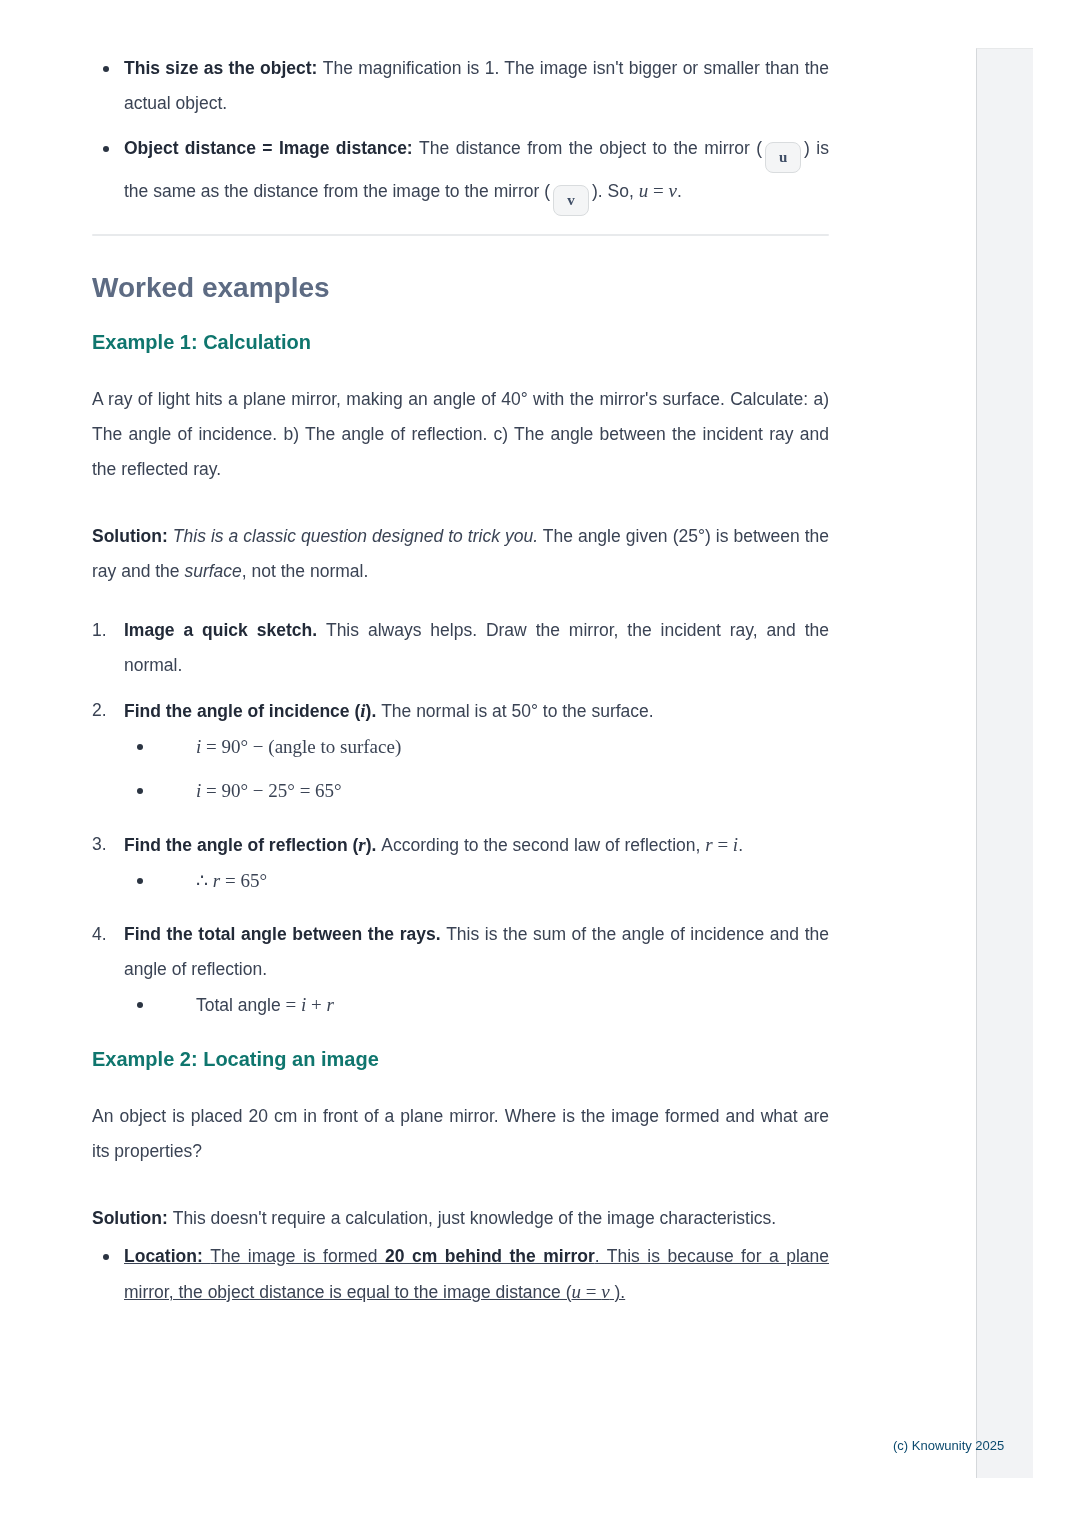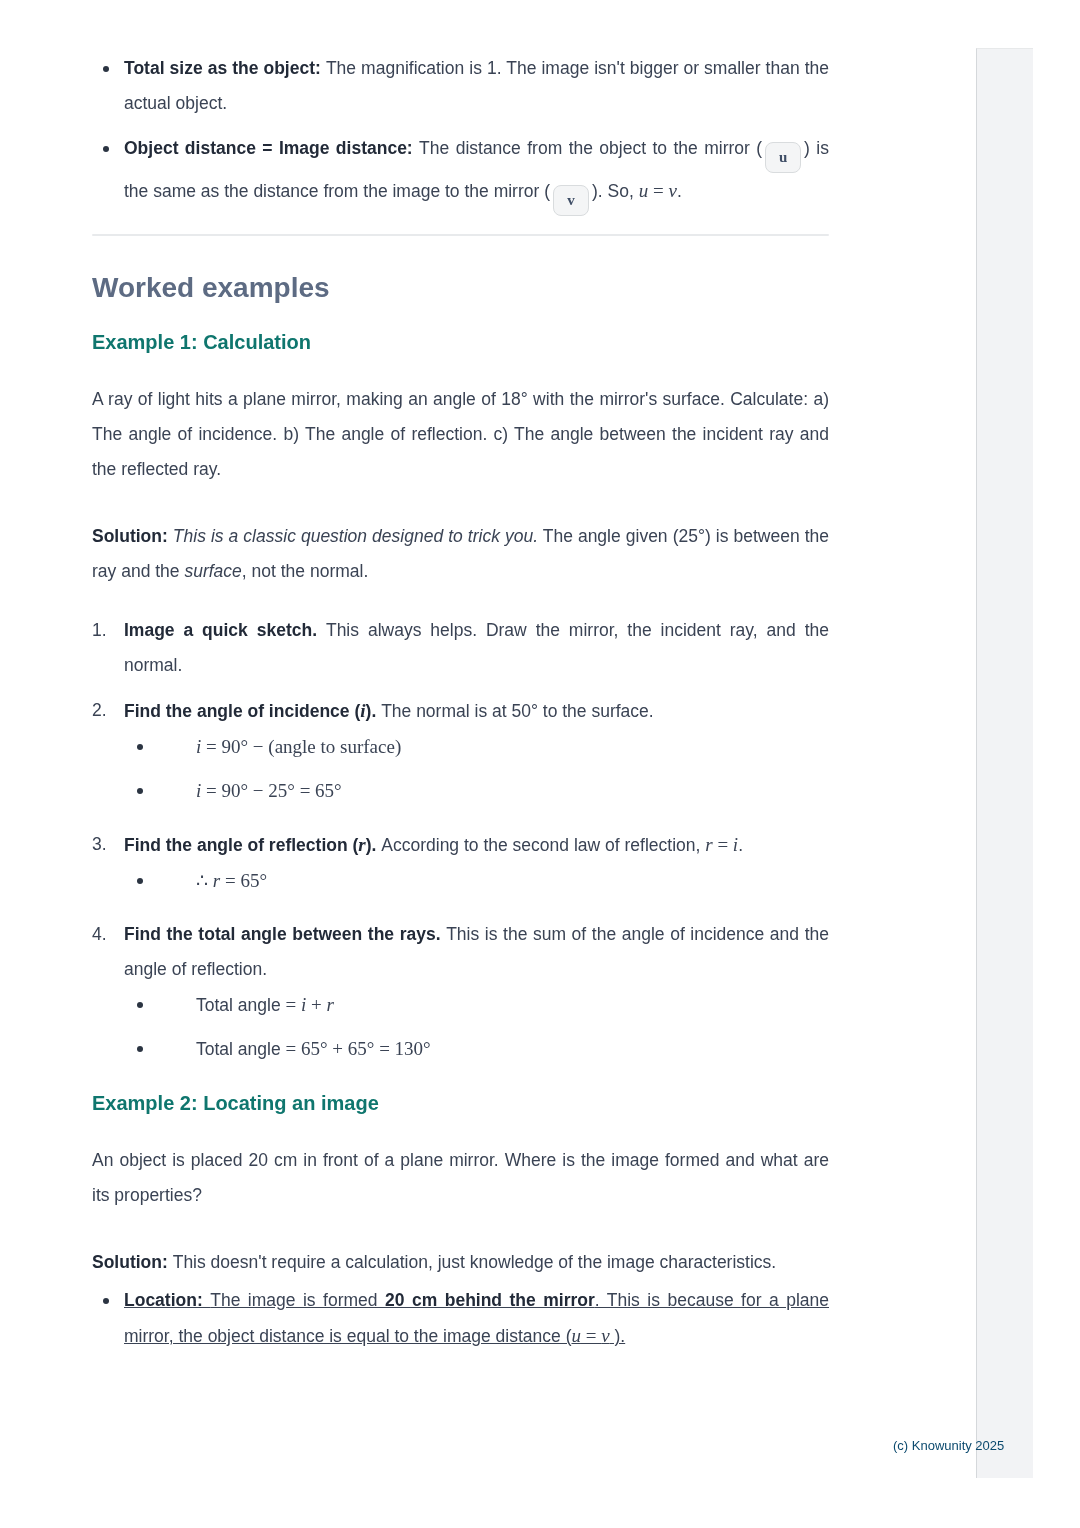--- a/index.html
+++ b/index.html
@@ -72,38 +72,38 @@
 </style>
 </head>
 <body>
 
 <div class="content">
 
   <ul class="vlist top-list">
     <li class="li just">
       <span class="marker dot"></span>
       <div class="stext">
-        <b>Total size as the object: </b><span>The magnification is 1. The image isn't bigger or smaller than the actual object.</span>
+        <b>This size as the object: </b><span>The magnification is 1. The image isn't bigger or smaller than the actual object.</span>
       </div>
     </li>
     <li class="li just">
       <span class="marker dot"></span>
       <div class="stext">
         <b>Object distance = Image distance: </b><span>The distance from the object to the mirror (</span><span class="chip">u</span><span>) is the same as the distance from the image to the mirror (</span><span class="chip">v</span><span>).</span><span> So, </span><span class="mvar">u</span><span class="mser"> = </span><span class="mvar">v</span><span>.</span>
       </div>
     </li>
   </ul>
 
   <div class="divider"></div>
 
   <h2 class="h2">Worked examples</h2>
 
   <h3 class="h3 h3-ex1">Example 1: Calculation</h3>
 
-  <p class="just">A ray of light hits a plane mirror, making an angle of 18° with the mirror's surface. Calculate: a) The angle of incidence. b) The angle of reflection. c) The angle between the incident ray and the reflected ray.</p>
+  <p class="just">A ray of light hits a plane mirror, making an angle of 40° with the mirror's surface. Calculate: a) The angle of incidence. b) The angle of reflection. c) The angle between the incident ray and the reflected ray.</p>
 
   <p class="just p-sol">
     <b>Solution: </b><span class="em">This is a classic question designed to trick you.</span><span> The angle given (25°) is between the ray and the </span><span class="em">surface</span><span>, not the normal.</span>
   </p>
 
   <ol class="olist">
 
     <li class="li just">
       <span class="num">1.</span>
       <div class="stext">
@@ -149,24 +149,20 @@
       <span class="num">4.</span>
       <div class="stext">
         <div class="just">
           <b>Find the total angle between the rays. </b><span>This is the sum of the angle of incidence and the angle of reflection.</span>
         </div>
         <ul class="sub">
           <li class="li2">
             <span class="sdot"></span>
             <span><span>Total angle </span><span class="mser">= </span><span class="mvar">i</span><span class="mser"> + </span><span class="mvar">r</span></span>
           </li>
-          <li class="li2">
-            <span class="sdot"></span>
-            <span><span>Total angle </span><span class="mser">= 65° + 65° = 130°</span></span>
-          </li>
         </ul>
       </div>
     </li>
   </ol>
 
   <h3 class="h3 h3-ex2">Example 2: Locating an image</h3>
 
   <p class="just">An object is placed 20 cm in front of a plane mirror. Where is the image formed and what are its properties?</p>
 
   <p class="just p-sol">

